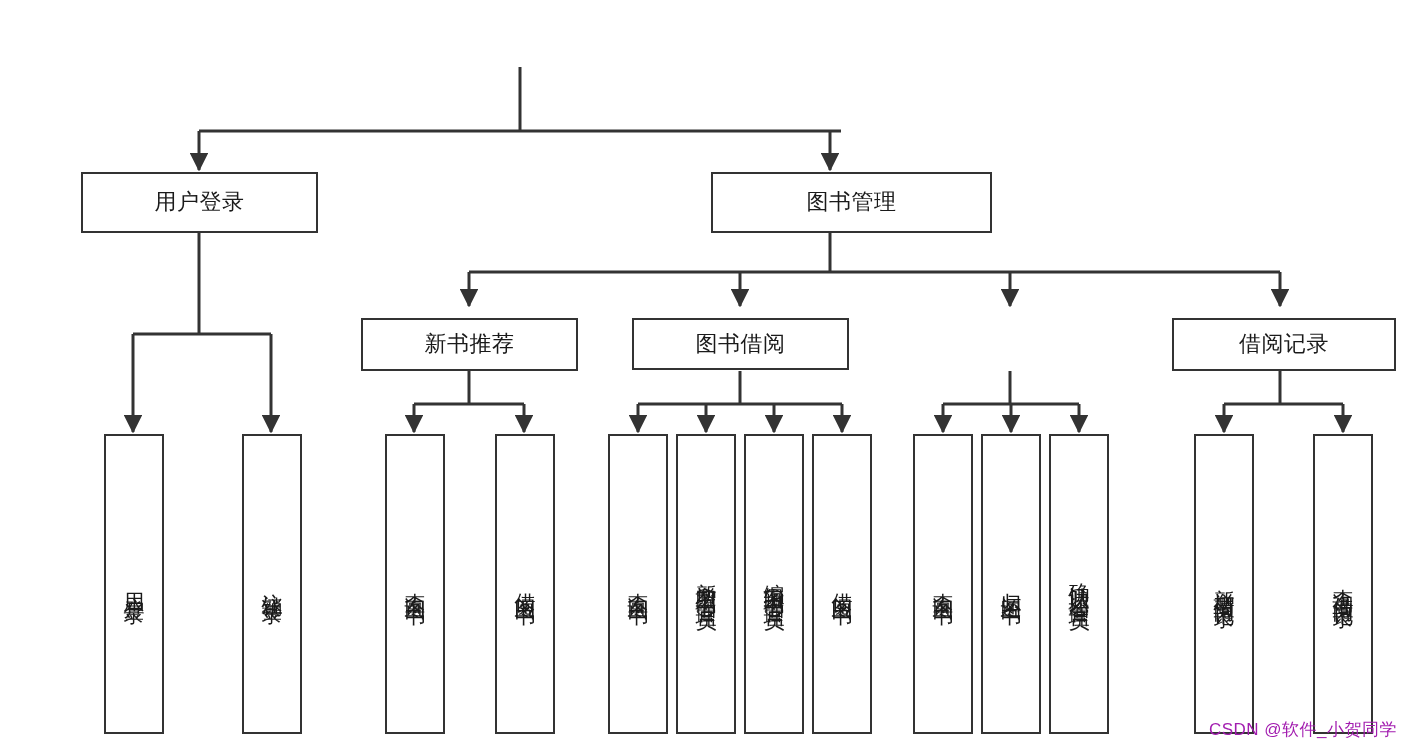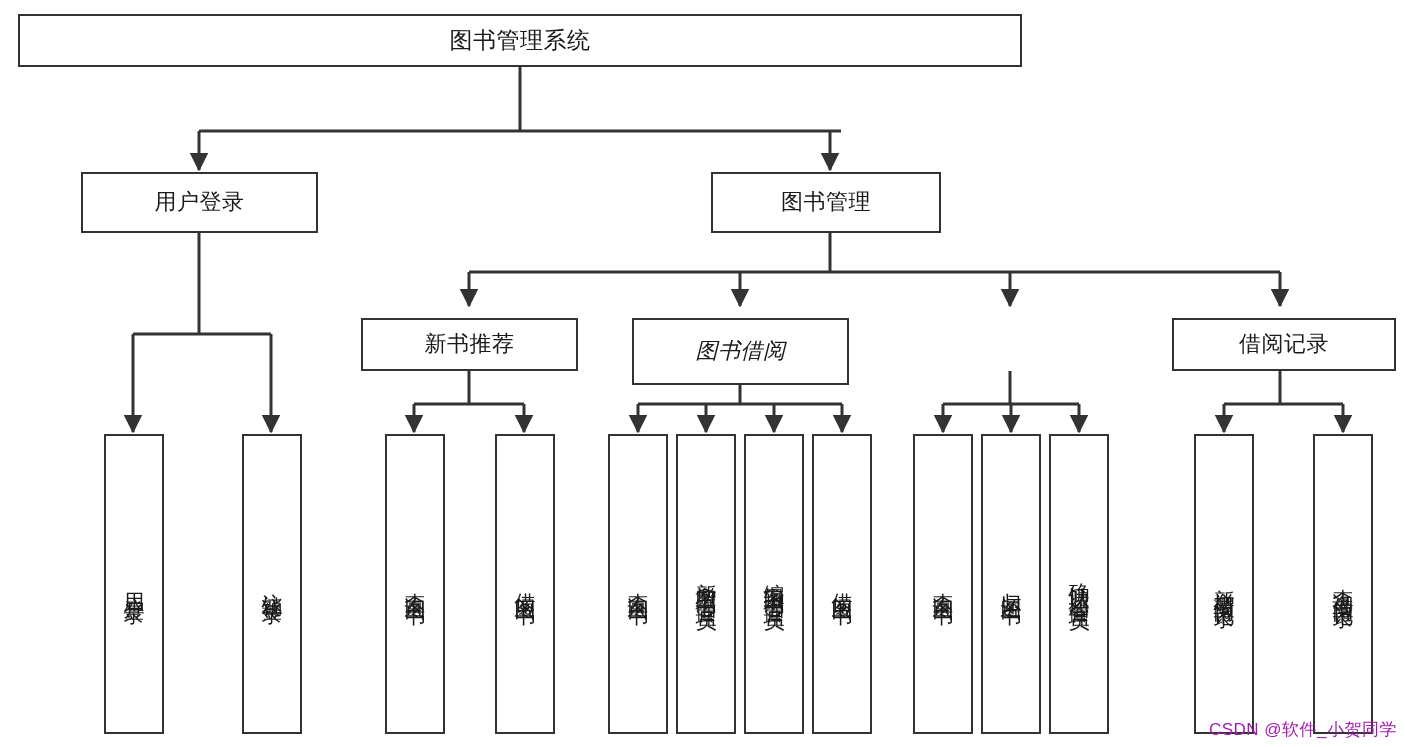--- a/index.html
+++ b/index.html
@@ -121,35 +121,32 @@
       <path d="M 1011 404 L 1011 432" marker-end="url(#arrow)"></path>
       <path d="M 1079 404 L 1079 432" marker-end="url(#arrow)"></path>
 
       <path d="M 1280 371 L 1280 404"></path>
       <path d="M 1224 404 L 1343 404"></path>
       <path d="M 1224 404 L 1224 432" marker-end="url(#arrow)"></path>
       <path d="M 1343 404 L 1343 432" marker-end="url(#arrow)"></path>
     </g>
   </svg>
 
-  <div class="node horiz root" style="left:18px; top:14px; width:1004px; height:53px;">
-    <span class="label">图书管理系统</span>
-  </div>
 
   <div class="node horiz" style="left:81px; top:172px; width:237px; height:61px;">
     <span class="label">用户登录</span>
   </div>
-  <div class="node horiz" style="left:711px; top:172px; width:230px; height:61px;">
+  <div class="node horiz" style="left:711px; top:172px; width:281px; height:61px;">
     <span class="label">图书管理</span>
   </div>
 
   <div class="node horiz" style="left:361px; top:318px; width:217px; height:53px;">
     <span class="label">新书推荐</span>
   </div>
-  <div class="node horiz" style="left:632px; top:318px; width:217px; height:67px;font-style:italic;">
+  <div class="node horiz" style="left:632px; top:318px; width:217px; height:52px;">
     <span class="label">图书借阅</span>
   </div>
   <div class="node horiz" style="left:1172px; top:318px; width:224px; height:53px;">
     <span class="label">借阅记录</span>
   </div>
 
   <div class="node vert" style="left:104px; top:434px; width:60px; height:300px;">
     <span class="label">用户登录</span>
   </div>
   <div class="node vert" style="left:242px; top:434px; width:60px; height:300px;">

